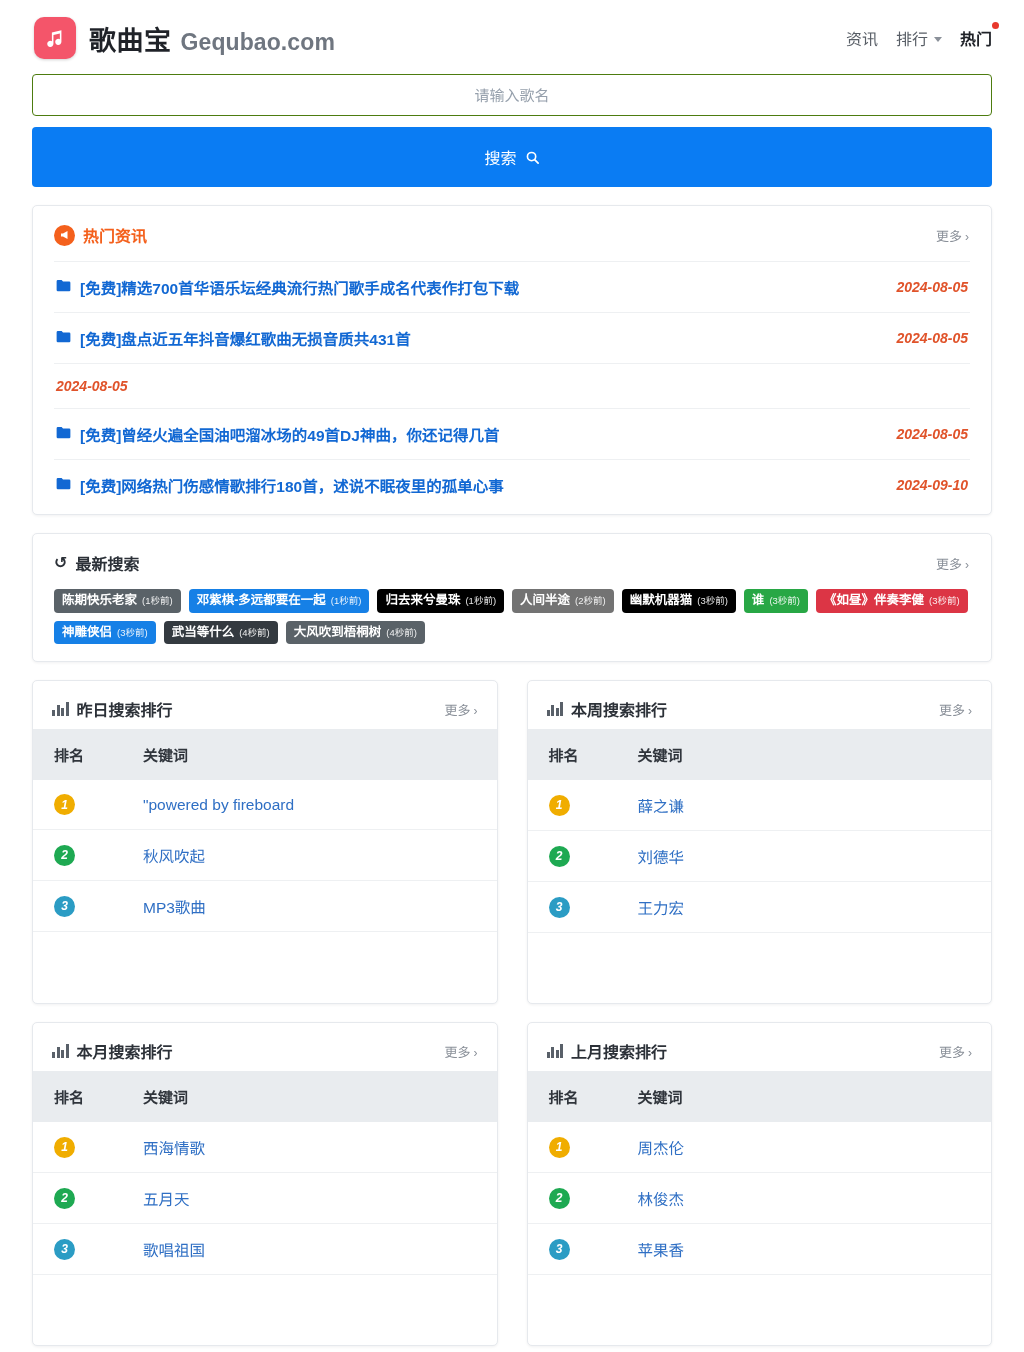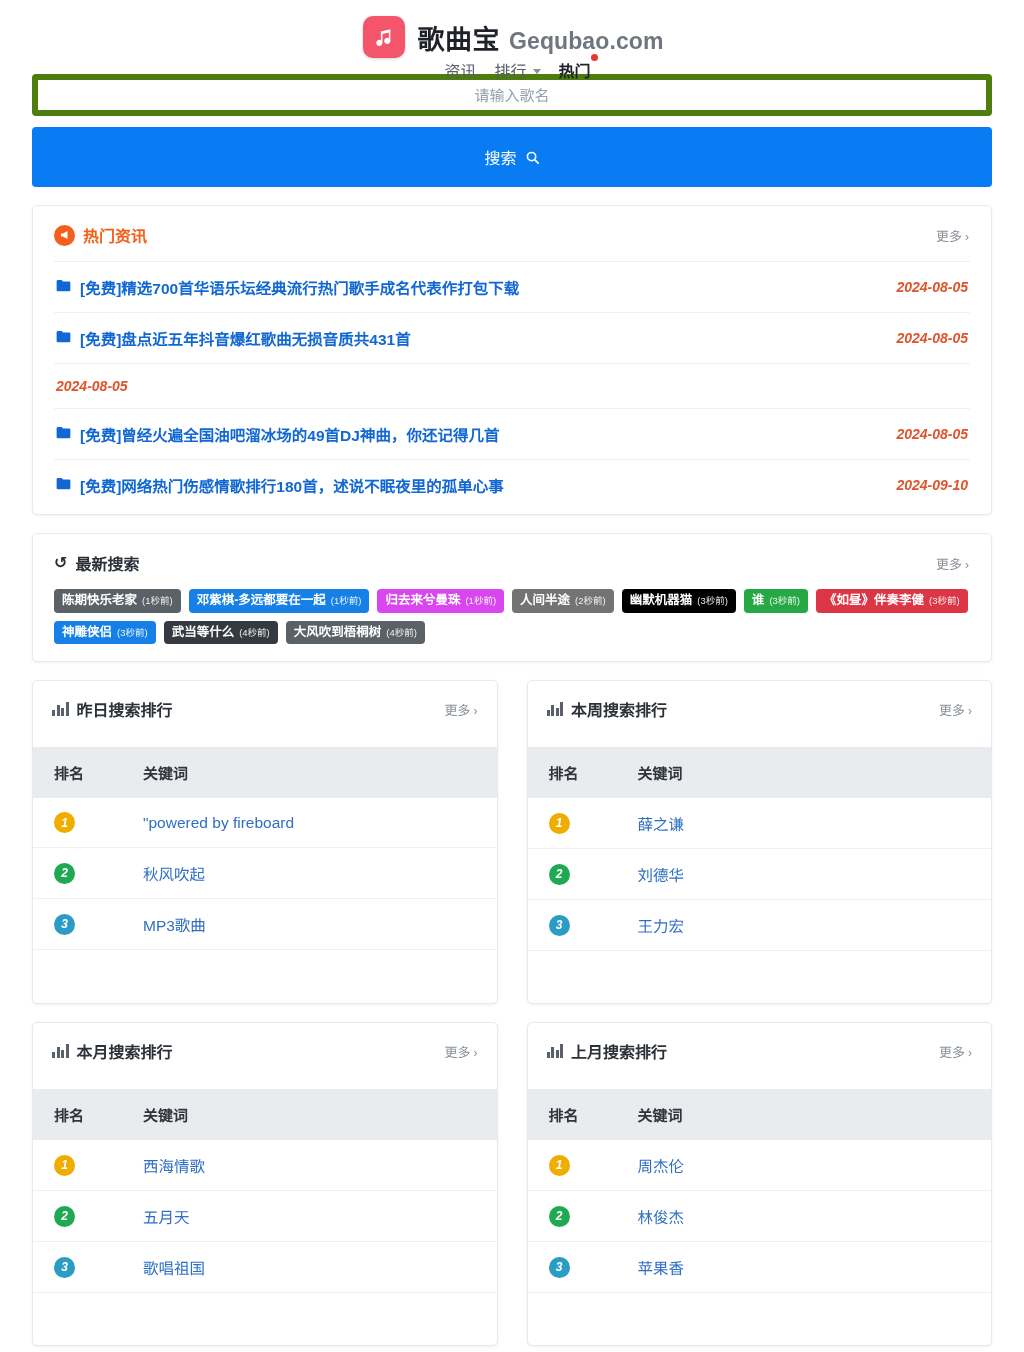--- a/index.html
+++ b/index.html
@@ -15,21 +15,20 @@
 
   .page { width: 1024px; }
 
   
   .site-header {
     display: flex;
     align-items: center;
     justify-content: space-between;
     padding: 16px 32px 14px 34px;
     height: 74px;
-    flex-direction: column;
   }
   .brand { display: flex; align-items: center; gap: 13px; text-decoration: none; }
   .brand-logo {
     width: 42px; height: 42px;
     border-radius: 10px;
     background: #f4556a;
     display: flex; align-items: center; justify-content: center;
     box-shadow: 0 1px 3px rgba(0,0,0,.18);
     flex: 0 0 auto;
   }
@@ -60,21 +59,21 @@
   .nav-dot {
     position: absolute; top: -4px; right: -7px;
     width: 7px; height: 7px; border-radius: 50%;
     background: #e8382c;
   }
 
   
   .search-wrap { padding: 0 32px; }
   .search-input {
     width: 100%; height: 42px;
-    border: 6px solid #4d7c0f;
+    border: 1px solid #4d7c0f;
     border-radius: 4px;
     font-size: 15px;
     color: #737373;
     text-align: center;
     outline: none;
     background: #fff;
     font-family: inherit;
   }
   .search-input::placeholder { color: #96a0ac; }
   .search-btn {
@@ -167,21 +166,21 @@
   
   .rank-grid {
     margin: 18px 32px 0;
     display: grid;
     grid-template-columns: 1fr 1fr;
     gap: 18px 29px;
   }
   .rank-card { display: flex; flex-direction: column; min-height: 324px; }
   .rank-head {
     display: flex; align-items: center; justify-content: space-between;
-    padding: 16px 19px 26px;
+    padding: 16px 19px 8px;
     text-align: right;
   }
   .rank-table { width: 100%; border-collapse: collapse; }
   .rank-table th {
     background: #e9ecef;
     color: #30353c;
     font-size: 15px; font-weight: 700;
     text-align: left;
     padding: 15px 10px 15px 0;
   }
@@ -328,21 +327,21 @@
     </div>
     <div class="tags-wrap" id="tags-wrap">
         <a class="tag" href="#" style="background: rgb(90, 98, 104);">
           <span>陈期快乐老家</span>
           <span class="ago">(1秒前)</span>
         </a>
         <a class="tag" href="#" style="background: rgb(22, 128, 230);">
           <span>邓紫棋-多远都要在一起</span>
           <span class="ago">(1秒前)</span>
         </a>
-        <a class="tag" href="#" style="background: #d946ef;">
+        <a class="tag" href="#" style="background: #000000;">
           <span>归去来兮曼珠</span>
           <span class="ago">(1秒前)</span>
         </a>
         <a class="tag" href="#" style="background: #737373;">
           <span>人间半途</span>
           <span class="ago">(2秒前)</span>
         </a>
         <a class="tag" href="#" style="background: #000000;">
           <span>幽默机器猫</span>
           <span class="ago">(3秒前)</span>

